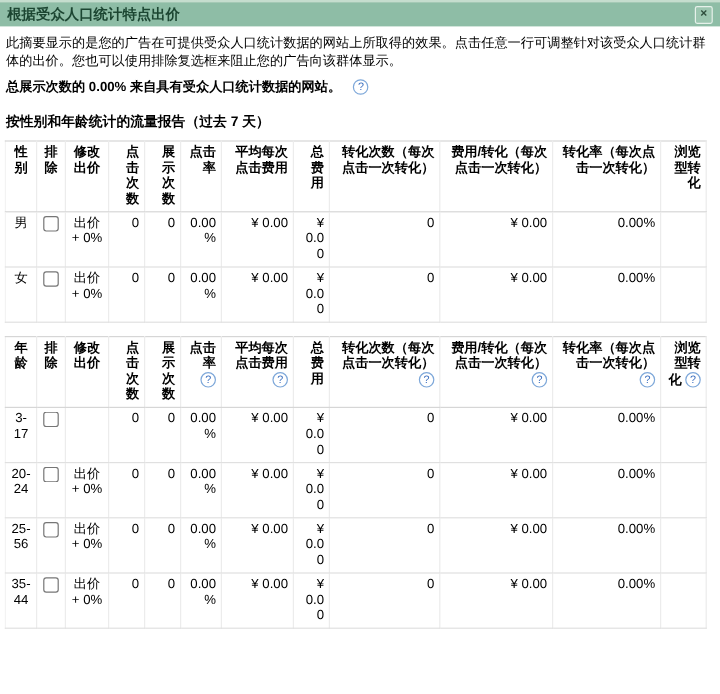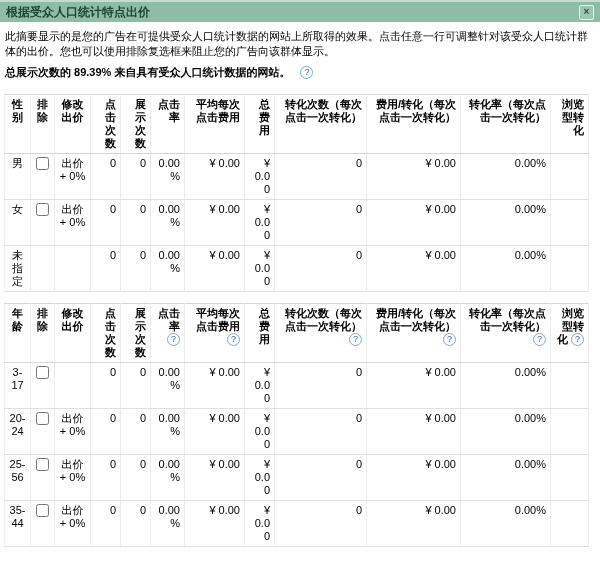--- a/index.html
+++ b/index.html
@@ -101,23 +101,24 @@
 <body>
 
 <div class="titlebar">
   <span class="title">根据受众人口统计特点出价</span>
   <span class="close-btn">×</span>
 </div>
 
 <div class="intro">
   <p>此摘要显示的是您的广告在可提供受众人口统计数据的网站上所取得的效果。点击任意一行可调整针对该受众人口统计群体的出价。您也可以使用排除复选框来阻止您的广告向该群体显示。</p>
   <div class="summary-line">
-    <span>总展示次数的 89.39% 来自具有受众人口统计数据的网站。</span>
+    <span>总展示次数的 0.00% 来自具有受众人口统计数据的网站。</span>
     <span class="help-icon">?</span>
   </div>
+  <div class="section-title">按性别和年龄统计的流量报告（过去 7 天）</div>
 </div>
 
 <div class="tbl-wrap">
   <table class="report">
       <colgroup>
         <col style="width: 26px;">
         <col style="width: 24px;">
         <col style="width: 36px;">
         <col style="width: 30px;">
         <col style="width: 30px;">
@@ -167,34 +168,20 @@
           <td class="right">0</td>
           <td class="right">0</td>
           <td class="right">0.00%</td>
           <td class="right">¥ 0.00</td>
           <td class="right">¥ 0.00</td>
           <td class="right">0</td>
           <td class="right">¥ 0.00</td>
           <td class="right">0.00%</td>
           <td class="right"></td>
         </tr>
-        <tr>
-          <td class="left">未指定</td>
-          <td class="center"></td>
-          <td class="left"></td>
-          <td class="right">0</td>
-          <td class="right">0</td>
-          <td class="right">0.00%</td>
-          <td class="right">¥ 0.00</td>
-          <td class="right">¥ 0.00</td>
-          <td class="right">0</td>
-          <td class="right">¥ 0.00</td>
-          <td class="right">0.00%</td>
-          <td class="right"></td>
-        </tr>
       </tbody>
     </table>
   <table class="report">
       <colgroup>
         <col style="width: 26px;">
         <col style="width: 24px;">
         <col style="width: 36px;">
         <col style="width: 30px;">
         <col style="width: 30px;">
         <col style="width: 34px;">

